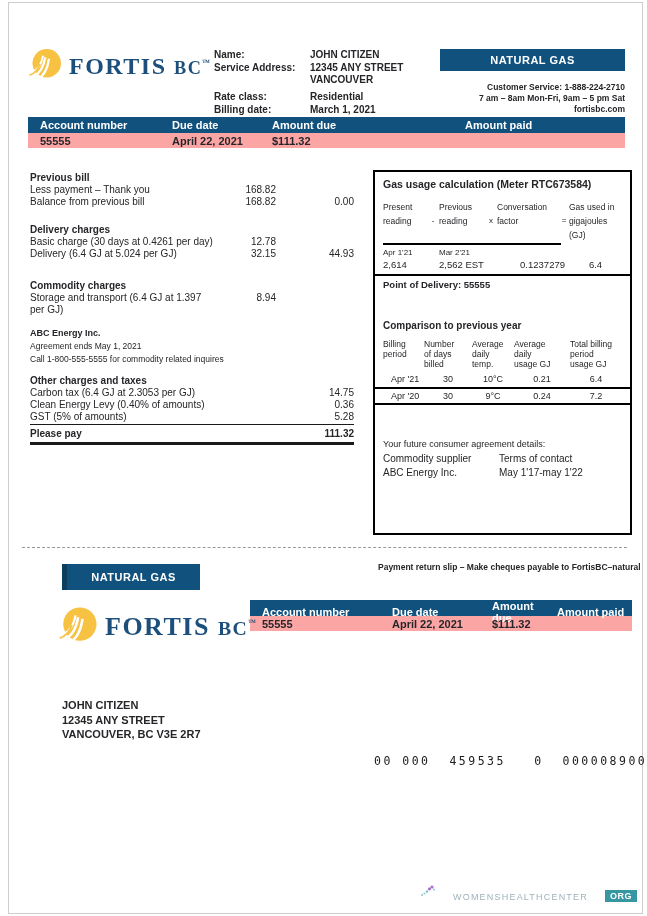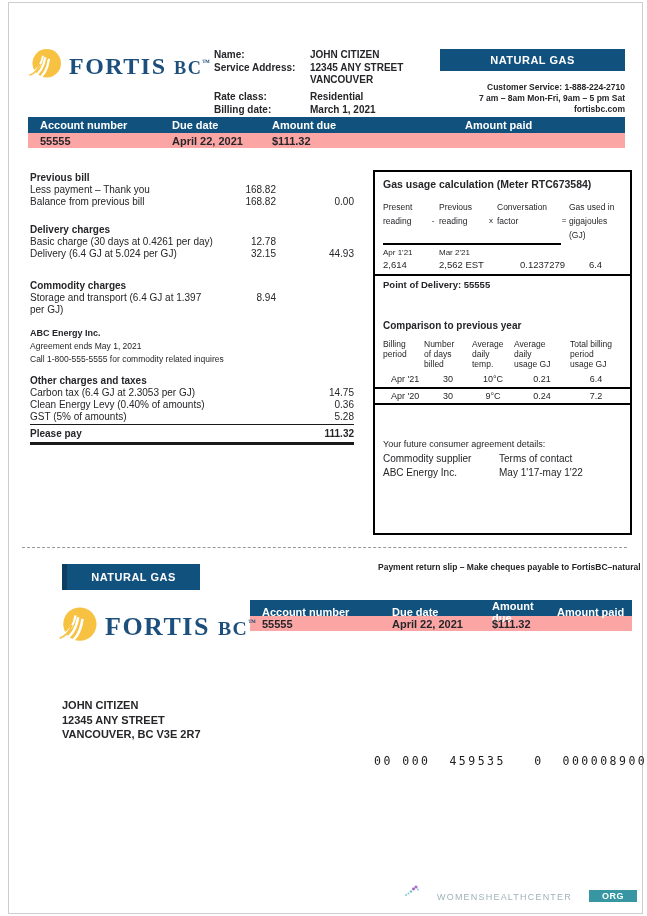--- a/index.html
+++ b/index.html
@@ -84,21 +84,21 @@
 
   
   .dashed-line { left:22px; right:20px; top:547px; border-top:1px dashed #999; }
   .slip-instruction { left:378px; top:562px; font-size:8.5px; font-weight:bold; }
   .mailing { left:62px; top:698px; font-size:11px; font-weight:bold; line-height:14.5px; }
   .micr { left:374px; top:754px; font-family:"DejaVu Sans Mono", monospace; font-size:11.5px; letter-spacing:2.5px; white-space:pre; color:#1c1c1c; }
 
   
   .watermark { right:10px; bottom:14px; display:flex; align-items:flex-end; gap:17px; }
   .wm-text { font-size:9px; color:#9fb3ba; letter-spacing:1.2px; }
-  .wm-org { background:#3796a1; color:#fff; font-size:9px; font-weight:bold; padding:1px 13px; letter-spacing:0.5px; }
+  .wm-org { background:#3796a1; color:#fff; font-size:9px; font-weight:bold; padding:1px 5px; letter-spacing:0.5px; }
 </style>
 </head>
 <body>
 
 <div class="page">
   <div class="page-edge"></div>
 
   <div class="abs logo logo-top" style="left:28px; top:46px;">
     <span>
       <svg viewBox="0 0 48 48">

